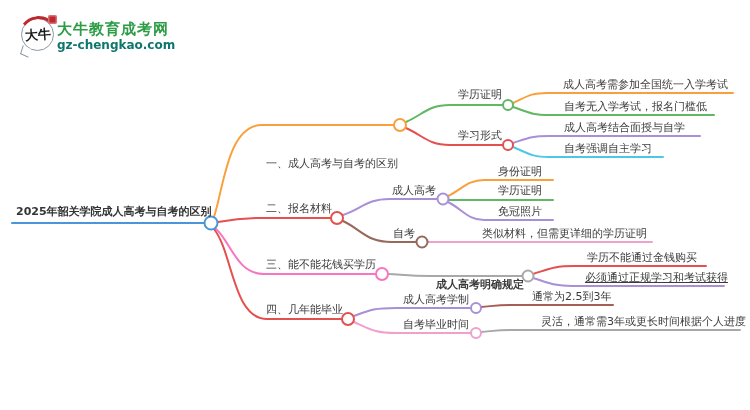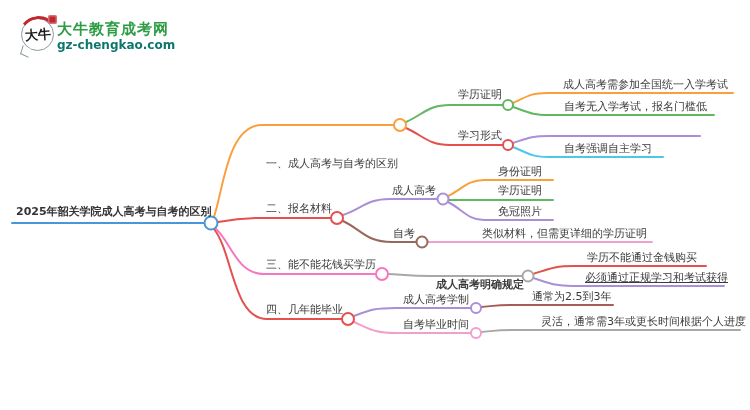--- a/index.html
+++ b/index.html
@@ -111,20 +111,21 @@
   <div class="logo-brand">大牛教育成考网</div>
   <div class="logo-domain">gz-chengkao.com</div>
 
   <div class="label root-label" style="left:16px;top:205px;">2025年韶关学院成人高考与自考的区别</div>
 
   <div class="label branch-label" style="left:266px;top:109px;margin-top:48px;">一、成人高考与自考的区别</div>
   <div class="label" style="left:458px;top:88px;">学历证明</div>
   <div class="label" style="left:563px;top:78px;">成人高考需参加全国统一入学考试</div>
   <div class="label" style="left:564px;top:100px;">自考无入学考试，报名门槛低</div>
   <div class="label" style="left:458px;top:129px;">学习形式</div>
+  <div class="label" style="left:564px;top:121px;">成人高考结合面授与自学</div>
   <div class="label" style="left:564px;top:142px;">自考强调自主学习</div>
 
   <div class="label branch-label" style="left:266px;top:202px;">二、报名材料</div>
   <div class="label" style="left:392px;top:184px;">成人高考</div>
   <div class="label" style="left:498px;top:165px;">身份证明</div>
   <div class="label" style="left:498px;top:184px;">学历证明</div>
   <div class="label" style="left:498px;top:205px;">免冠照片</div>
   <div class="label" style="left:393px;top:227px;">自考</div>
   <div class="label branch-label" style="left:266px;top:258px;">三、能不能花钱买学历</div>
 

